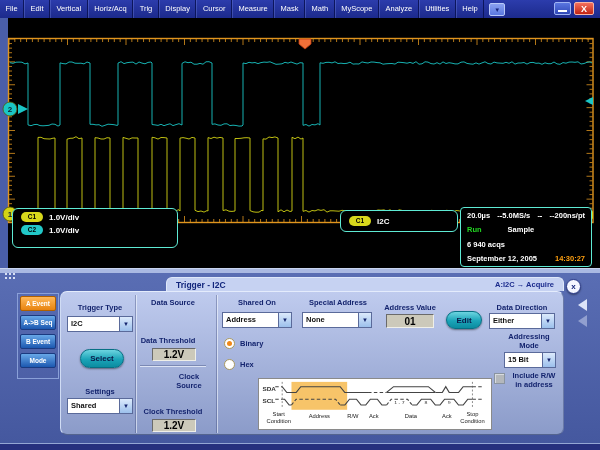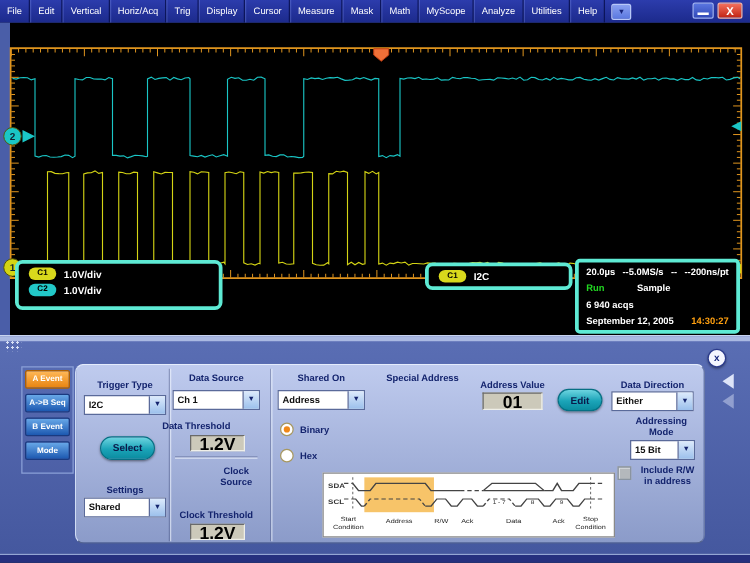--- a/index.html
+++ b/index.html
@@ -18,21 +18,21 @@
   .win-btns { position:absolute; right:6px; top:2px; display:flex; gap:3px; }
   .btn-min { width:17px; height:13px; background:linear-gradient(#5a76e0,#3048b8); border:1px solid #a0b4f4; border-radius:2px; position:relative; }
   .btn-min span { position:absolute; left:3px; right:3px; bottom:2px; height:2px; background:#fff; }
   .btn-close { width:20px; height:13px; background:linear-gradient(#f4705c,#c22414); border:1px solid #f8b4a4; border-radius:2px;
     color:#fff; font-size:9px; font-weight:bold; text-align:center; line-height:12px; }
 
   
   .scope-area { position:absolute; left:0; top:18px; width:600px; height:250px; background:#000; }
   .scope-left-strip { position:absolute; left:0; top:0; width:8px; height:250px; background:#4a5ea8; }
   #plot-svg { position:absolute; left:0; top:0; z-index:1; }
-  .readout-box { position:absolute; background:#000; border:3px solid #5eead4; border-radius:6px; z-index:2; color:#fff; }
+  .readout-box { position:absolute; background:#000; border:1px solid #5eead4; border-radius:6px; z-index:2; color:#fff; }
   .chip { display:inline-block; width:22px; height:10px; border-radius:5px; color:#000; font-size:6.5px; font-weight:bold;
     text-align:center; line-height:10px; margin-right:6px; }
   .ch-row { display:flex; align-items:center; padding:3px 0 0 8px; font-size:8px; font-weight:bold; }
   .box-channels { left:12px; top:190px; width:166px; height:40px; }
   .box-trig { left:340px; top:192px; width:118px; height:22px; display:flex; align-items:center; padding-left:8px;
     font-size:8px; font-weight:bold; }
   .box-acq { left:460px; top:189px; width:132px; height:60px; border-radius:4px; padding:3px 6px 3px 6px;
     display:flex; flex-direction:column; justify-content:space-between; font-size:7.5px; font-weight:bold; }
   .acq-l1 { display:flex; justify-content:space-between; }
   .acq-l2 { display:flex; gap:26px; }
@@ -57,21 +57,21 @@
   .tabs-box { position:absolute; left:17px; top:24px; width:42px; height:86px; border:1px solid #8aa0d8; padding-top:2px; }
   .tab { width:36px; height:15px; margin:0 auto 4px auto; border-radius:2px; color:#fff; font-size:6.5px; font-weight:bold;
     text-align:center; line-height:14px; background:linear-gradient(#68a8e8,#1c58b0); border:1px solid #1a3a80; }
   .tab.active { background:linear-gradient(#ffb858,#e88410); border-color:#b06000; }
   .lbl { position:absolute; font-size:7.5px; font-weight:bold; color:#14246e; text-align:center; }
   .combo { position:absolute; height:16px; background:#fff; border:1px solid #5a6a9a; display:flex; align-items:stretch; }
   .combo .val { flex:1; font-size:7.5px; font-weight:bold; color:#101010; padding-left:3px; line-height:14px; white-space:nowrap; overflow:hidden; }
   .combo .arr { width:13px; background:linear-gradient(#dcEAfc,#9cc0ec); border-left:1px solid #5a6a9a;
     color:#14246e; font-size:6px; text-align:center; line-height:14px; }
   .field { position:absolute; background:#ccc9ba; border-top:1px solid #6a6a6a; border-left:1px solid #6a6a6a;
-    border-right:1px solid #efefe8; border-bottom:1px solid #efefe8; font-size:14px; font-weight:bold; color:#000; text-align:center; }
+    border-right:1px solid #efefe8; border-bottom:1px solid #efefe8; font-size:10px; font-weight:bold; color:#000; text-align:center; }
   .tealbtn { position:absolute; border-radius:10px; background:linear-gradient(#6cd4e0 0%,#1ba4b8 55%,#0b8ca0 100%);
     border:1px solid #067084; color:#0a1a4a; font-weight:bold; font-size:8px; text-align:center;
     box-shadow:0 1px 2px rgba(0,0,0,.45); }
   .radio { position:absolute; width:11px; height:11px; border-radius:50%; background:#fff; border:1px solid #a89860; }
   .radio.sel::after { content:""; position:absolute; left:2px; top:2px; width:5px; height:5px; border-radius:50%; background:#f08818; }
   .rlbl { position:absolute; font-size:7.5px; font-weight:bold; color:#14246e; }
   .chk { position:absolute; width:11px; height:11px; background:#b4b8bc; border:1px solid #8a94a0; box-shadow:inset 1px 1px 0 #d8dce0; }
   .vsep { position:absolute; width:1px; background:rgba(244,248,255,.6); box-shadow:-1px 0 0 rgba(50,60,110,.35); }
   .hsep { position:absolute; height:1px; background:rgba(244,248,255,.7); box-shadow:0 -1px 0 rgba(50,60,110,.35); }
   .diagram { position:absolute; left:258px; top:109px; width:234px; height:52px; background:#fff; border:1px solid #8a8a8a; }
@@ -446,20 +446,24 @@
         <span>September 12, 2005</span>
         <span class="time-orange">14:30:27</span>
       </div>
     </div>
   </div>
 
   <div class="panel">
     <div class="panel-strip-top"></div>
     <div class="drag-handle"></div>
 
+    <div class="dlg-header">
+      <span class="dlg-title">Trigger - I2C</span>
+      <span class="dlg-status">A:I2C → Acquire</span>
+    </div>
     <div class="dlg-body"></div>
 
     <div class="tabs-box" id="tabs-box">
         <div class="tab active">A Event</div>
         <div class="tab">A-&gt;B Seq</div>
         <div class="tab">B Event</div>
         <div class="tab">Mode</div>
       </div>
 
     <div class="lbl" style="left:65px;top:34px;width:70px;">Trigger Type</div>
@@ -470,44 +474,44 @@
     <div class="tealbtn" style="left:80px;top:80px;width:44px;height:19px;line-height:18px;">Select</div>
     <div class="lbl" style="left:65px;top:118px;width:70px;">Settings</div>
     <div class="combo" style="left:67px;top:129px;width:66px;">
       <span class="val">Shared</span>
       <span class="arr">▼</span>
     </div>
 
     <div class="vsep" style="left:136px;top:26px;height:138px;"></div>
 
     <div class="lbl" style="left:138px;top:29px;width:70px;">Data Source</div>
-    <div class="combo" style="left:138px;top:43px;width:70px;">
-      <span class="val">Ch 1</span>
-      <span class="arr">▼</span>
-    </div>
-    <div class="lbl" style="left:122px;top:67px;width:70px;">Data Threshold</div>
+    <div class="lbl" style="left:133px;top:67px;width:70px;">Data Threshold</div>
     <div class="field" style="left:152px;top:79px;width:44px;height:13px;line-height:12px;">1.2V</div>
     <div class="hsep" style="left:140px;top:97px;width:66px;"></div>
     <div class="lbl" style="left:138px;top:103px;width:70px;padding-left:32px;">Clock Source</div>
     <div class="lbl" style="left:138px;top:138px;width:70px;">Clock Threshold</div>
     <div class="field" style="left:152px;top:150px;width:44px;height:13px;line-height:12px;">1.2V</div>
 
     <div class="vsep" style="left:217px;top:26px;height:138px;"></div>
 
     <div class="lbl" style="left:222px;top:29px;width:70px;">Shared On</div>
     <div class="combo" style="left:222px;top:43px;width:70px;">
       <span class="val">Address</span>
       <span class="arr">▼</span>
     </div>
     <div class="radio sel" style="left:224px;top:69px;"></div>
     <div class="rlbl" style="left:240px;top:70px;">Binary</div>
     <div class="radio" style="left:224px;top:90px;"></div>
     <div class="rlbl" style="left:240px;top:91px;">Hex</div>
 
     <div class="lbl" style="left:300px;top:29px;width:76px;">Special Address</div>
+    <div class="combo" style="left:302px;top:43px;width:70px;">
+      <span class="val">None</span>
+      <span class="arr">▼</span>
+    </div>
 
     <div class="lbl" style="left:384px;top:34px;width:52px;">Address Value</div>
     <div class="field" style="left:386px;top:45px;width:48px;height:14px;line-height:13px;">01</div>
     <div class="tealbtn" style="left:446px;top:42px;width:36px;height:18px;line-height:17px;">Edit</div>
 
     <div class="lbl" style="left:489px;top:34px;width:66px;">Data Direction</div>
     <div class="combo" style="left:489px;top:44px;width:66px;">
       <span class="val">Either</span>
       <span class="arr">▼</span>
     </div>

